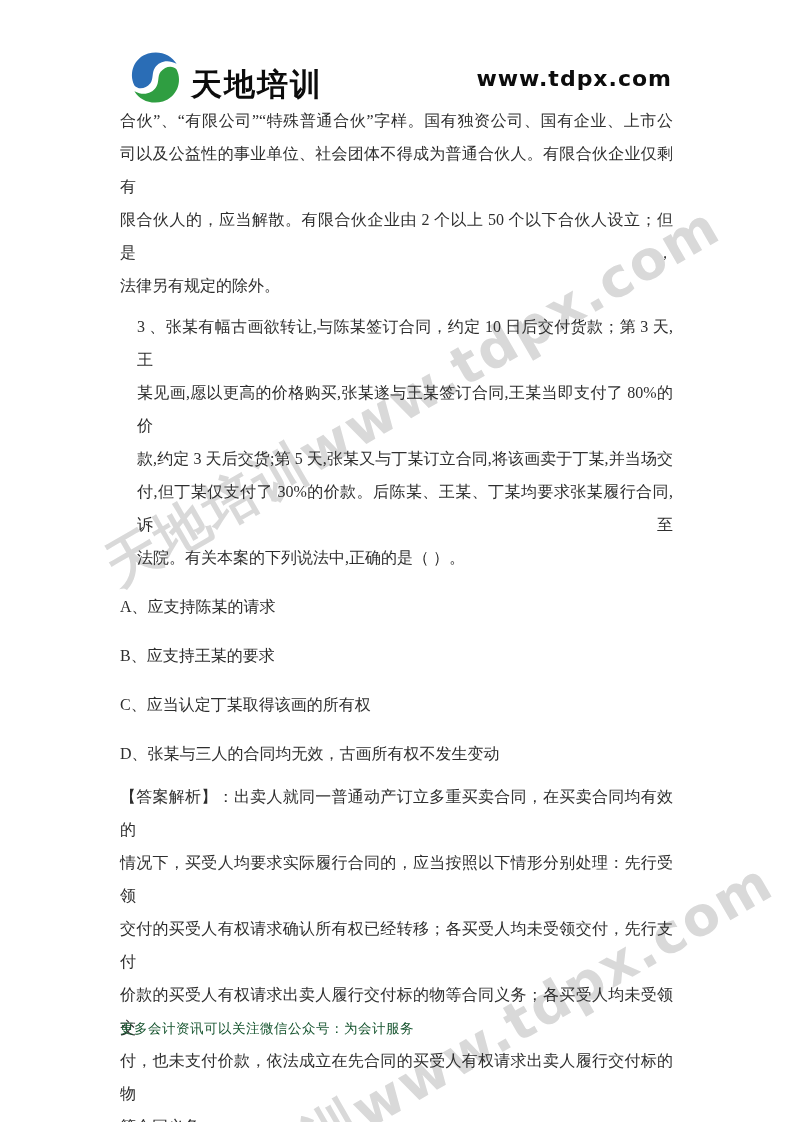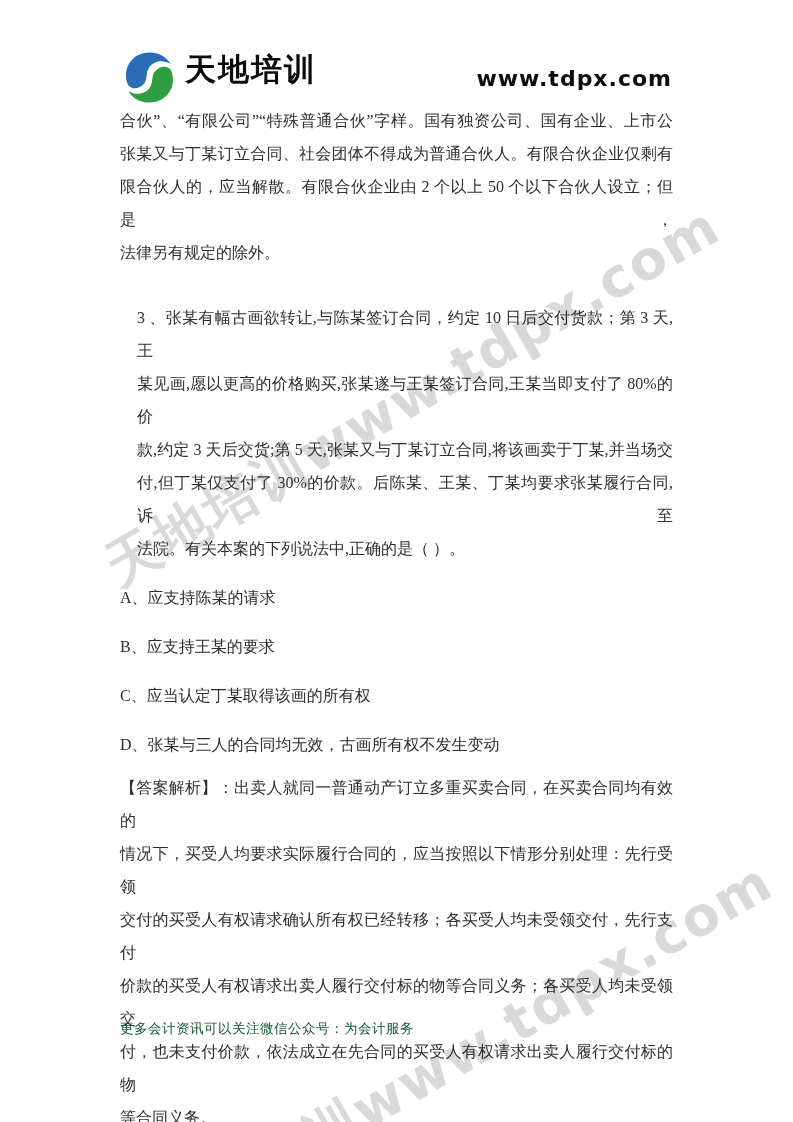--- a/index.html
+++ b/index.html
@@ -2,21 +2,21 @@
 <html><head>
 <meta charset="utf-8">
 <style>
   html,body { margin:0; padding:0; background:#ffffff; }
   .page {
     position:relative; width:793px; height:1122px; margin:0 auto;
     background:#ffffff; overflow:hidden;
     font-family:"Liberation Serif","DejaVu Serif",serif;
   }
   
-  .logo-wrap { position:absolute; left:121px; top:49px; display:flex; align-items:flex-start; z-index:2; }
+  .logo-wrap { position:absolute; left:127px; top:49px; display:flex; align-items:flex-end; z-index:2; }
   .logo-mark { width:57px; height:57px; display:block; }
   .brand-name {
     margin-left:7px; font-size:31px; font-weight:900; color:#0c0c0c;
     letter-spacing:2px; font-family:"DejaVu Sans","Liberation Sans",sans-serif;
   }
   .site-url {
     position:absolute; right:121px; top:66px; font-size:22px; font-weight:800;
     color:#0c0c0c; letter-spacing:1px; z-index:2;
     font-family:"DejaVu Sans","Liberation Sans",sans-serif;
   }
@@ -30,21 +30,21 @@
   }
   .wm-1 { left:92px;  top:540px; }
   .wm-2 { left:145px; top:1196px; }
   
   .content {
     position:absolute; left:120px; top:104px; width:553px; z-index:1;
     font-size:16px; line-height:33px; color:#2e2e2e;
   }
   .line { text-align:justify; text-align-last:justify; text-justify:inter-character; }
   .line.no-stretch { text-align-last:left; }
-  .block-p1      { margin:0 0 32px 0; }
+  .block-p1      { margin:0 0 8px 0; }
   .block-q3stem  { margin:0 0 14px 17px; }
   .option        { margin:16px 0 10px 0; text-align:left; text-align-last:left; }
   .block-answer  { margin:52px 0 0 0; }
   .block-analysis{ margin:10px 0 0 0; }
   
   .footer-note {
     position:absolute; left:120px; top:1020px; z-index:1;
     font-size:13.5px; color:#14532d; letter-spacing:0.5px;
   }
 </style>
@@ -62,21 +62,21 @@
       <path fill="#2f9e41" d="M87,36 C98,58 87,85 63,92 C43,98 22,90 13,74 C28,82 43,79 51,67 C57,58 53,48 59,40 C67,30 80,28 87,36 Z"></path>
     </svg>
     <span class="brand-name">天地培训</span>
   </div>
   <div class="site-url">www.tdpx.com</div>
 
   <div class="content">
 
     <div class="block-p1">
       <div class="line">合伙”、“有限公司”“特殊普通合伙”字样。国有独资公司、国有企业、上市公</div>
-      <div class="line">张某又与丁某订立合同、社会团体不得成为普通合伙人。有限合伙企业仅剩有</div>
+      <div class="line">司以及公益性的事业单位、社会团体不得成为普通合伙人。有限合伙企业仅剩有</div>
       <div class="line">限合伙人的，应当解散。有限合伙企业由 2 个以上 50 个以下合伙人设立；但是，</div>
       <div class="line no-stretch">法律另有规定的除外。</div>
     </div>
 
     <div class="block-q3stem">
       <div class="line">3 、张某有幅古画欲转让,与陈某签订合同，约定 10 日后交付货款；第 3 天,王</div>
       <div class="line">某见画,愿以更高的价格购买,张某遂与王某签订合同,王某当即支付了 80%的价</div>
       <div class="line">款,约定 3 天后交货;第 5 天,张某又与丁某订立合同,将该画卖于丁某,并当场交</div>
       <div class="line">付,但丁某仅支付了 30%的价款。后陈某、王某、丁某均要求张某履行合同,诉至</div>
       <div class="line no-stretch">法院。有关本案的下列说法中,正确的是（  ）。</div>

